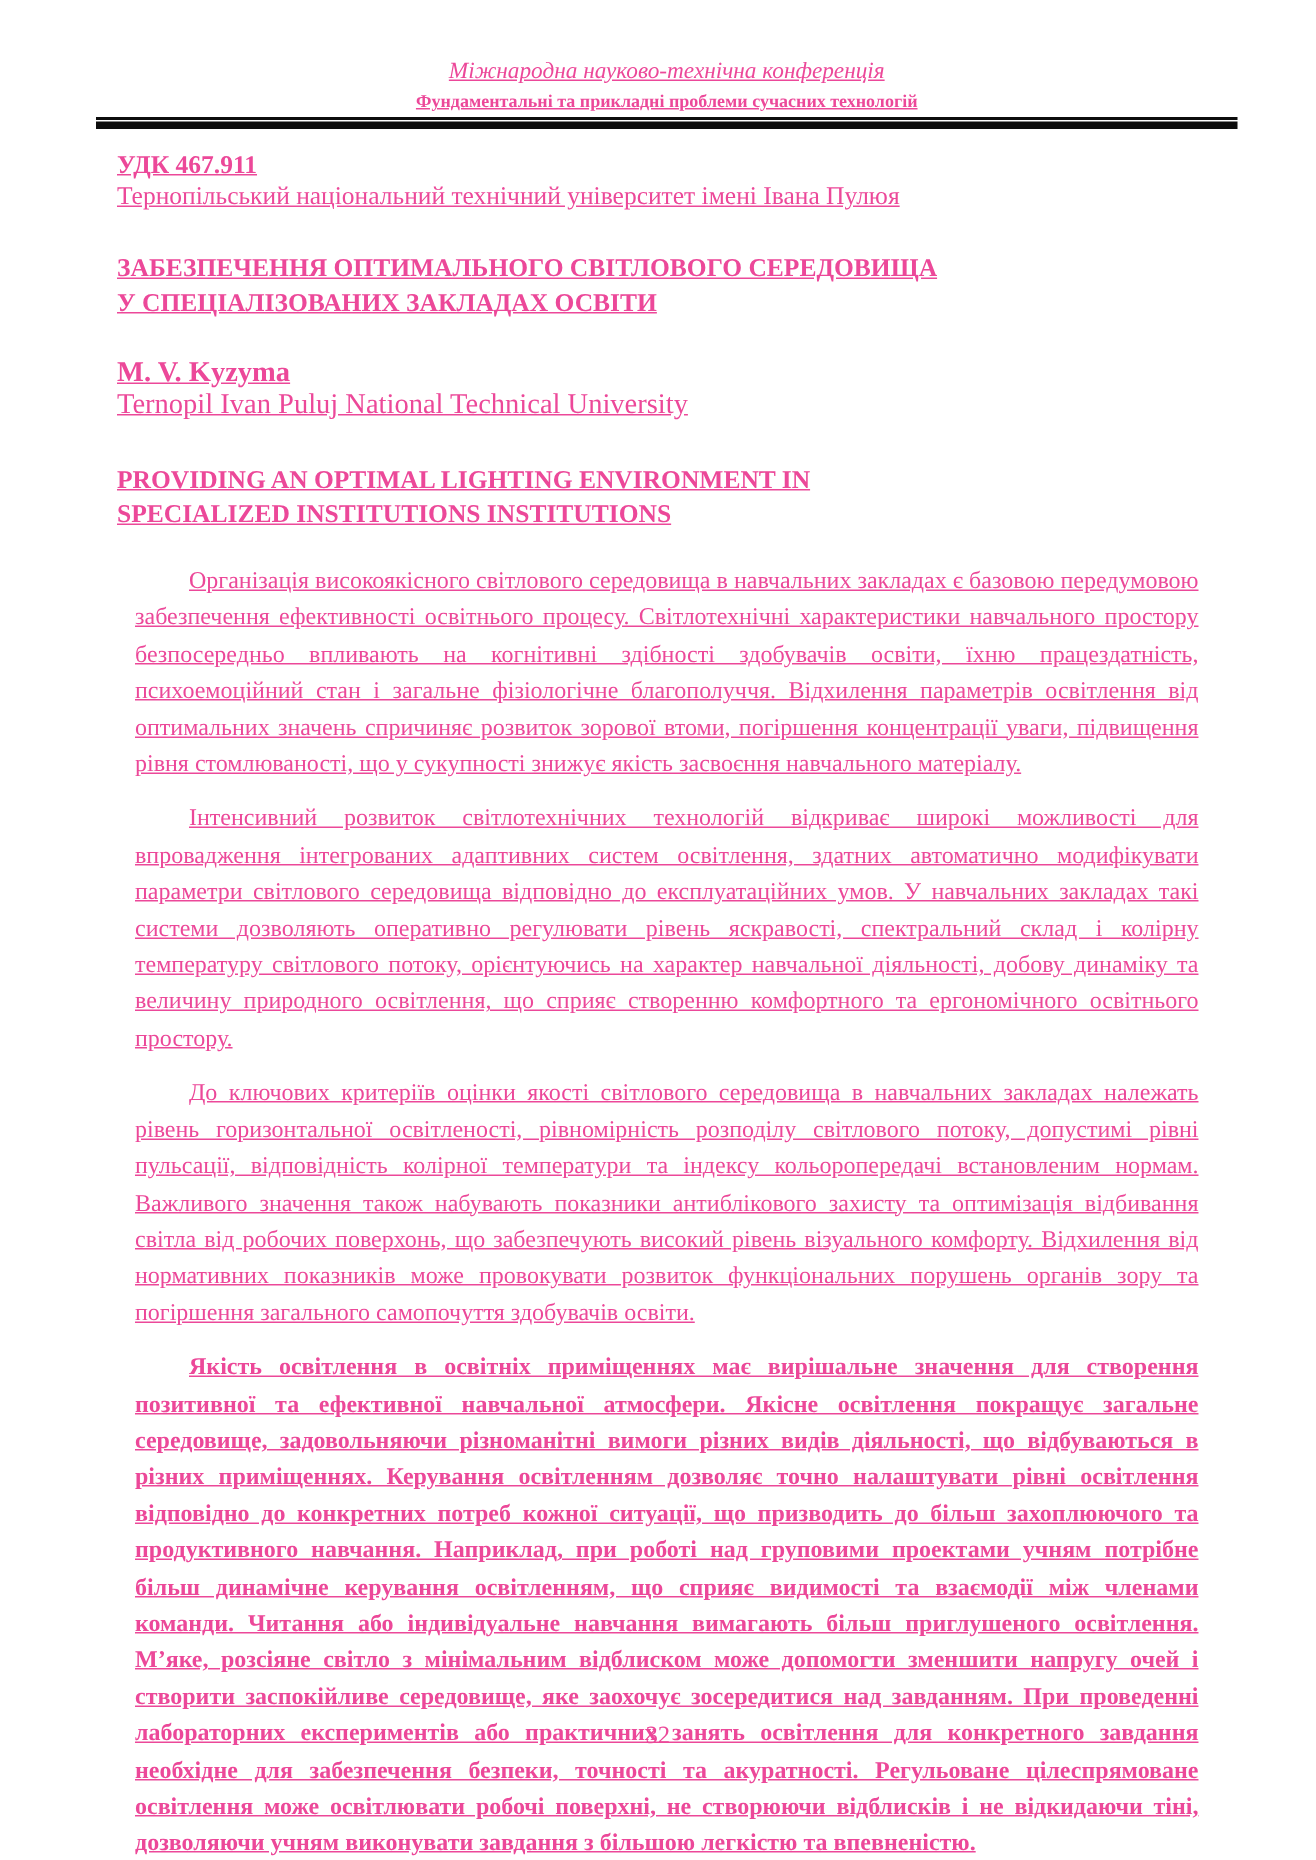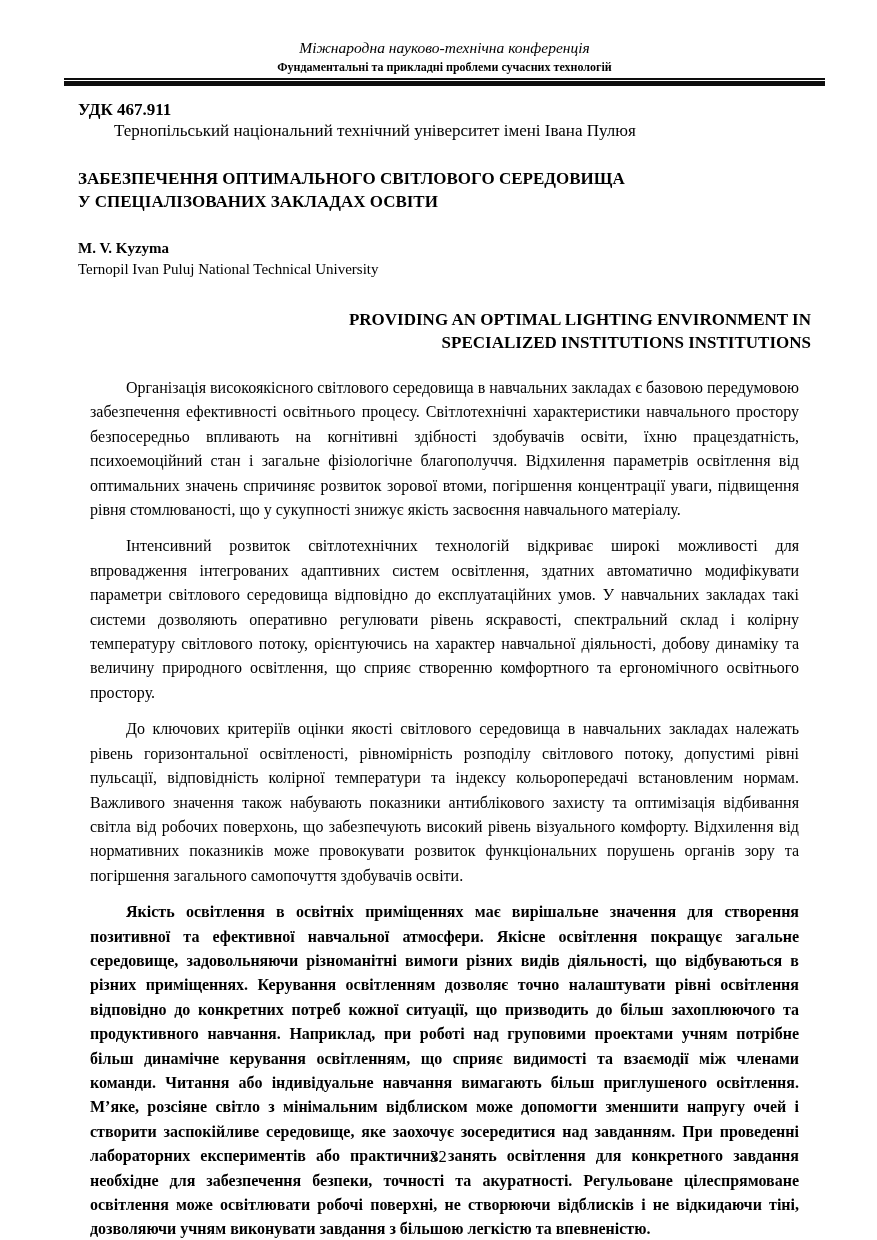--- a/index.html
+++ b/index.html
@@ -6,25 +6,26 @@
     margin: 0;
     padding: 0;
     background: #ffffff;
   }
   .page {
     position: relative;
     width: 877px;
     height: 1240px;
     margin: 0 auto;
     background: #ffffff;
-    color: #000000;
+    color: #ec4899;
     font-family: "Liberation Serif", "DejaVu Serif", serif;
     box-sizing: border-box;
     padding: 38px 66px 0 78px;
     overflow: hidden;
+    text-decoration: underline;
   }
   
   .running-header {
     text-align: center;
   }
   .conf-line1 {
     font-style: italic;
     font-size: 15.5px;
     line-height: 19px;
   }
@@ -41,38 +42,38 @@
     padding-top: 1px;
     background: transparent;
   }
   
   .meta-block {
     margin-top: 13px;
     font-size: 17px;
     line-height: 21px;
   }
   .udc, .author-ua { font-weight: bold; }
-  .affiliation-ua { font-weight: normal; margin-left: 36px; }
+  .affiliation-ua { font-weight: normal; }
 
   
   .title-ua {
     margin: 26px 0 0 0;
     font-size: 17px;
     font-weight: bold;
     line-height: 23px;
   }
   .author-block-en {
     margin-top: 25px;
-    font-size: 15px;
+    font-size: 19px;
     line-height: 21px;
   }
   .author-en { font-weight: bold; }
   .title-en {
     margin: 28px 0 0 0;
-    text-align: right;
+    text-align: left;
     font-size: 17px;
     font-weight: bold;
     line-height: 23px;
   }
 
   
   .body-text {
     margin-top: 22px;
   }
   .body-p {

